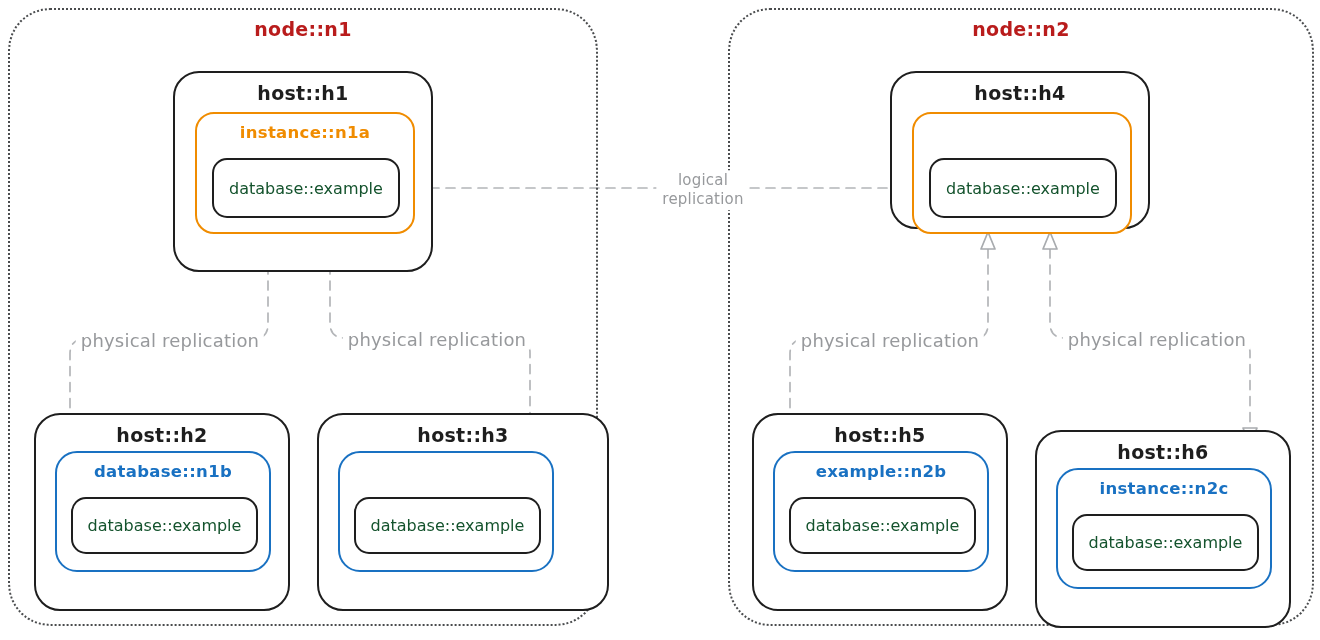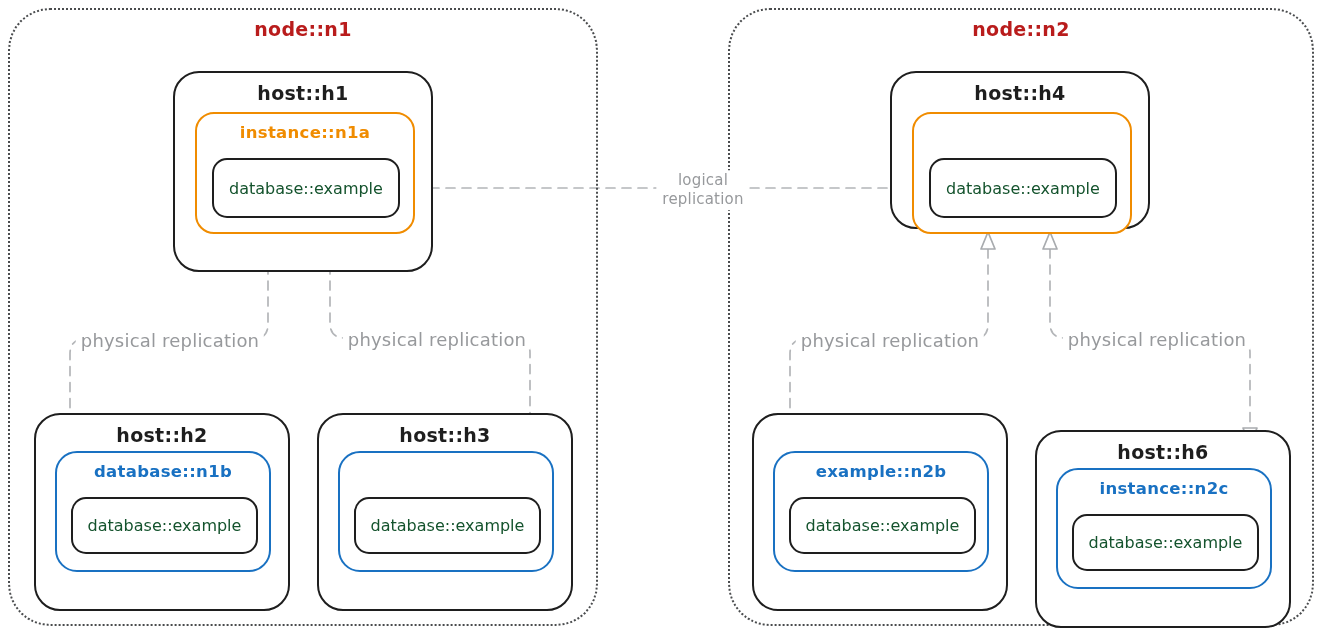--- a/index.html
+++ b/index.html
@@ -62,21 +62,21 @@
   
   .host {
     position: absolute;
     border: 2px solid #1e1e1e;
     border-radius: 26px;
     box-sizing: border-box;
     background: #ffffff;
   }
   #host-h1 { left: 163px; top: 61px;  width: 260px; height: 201px; padding-left: 46px; }
   #host-h2 { left: 24px;  top: 403px; width: 256px; height: 198px; }
-  #host-h3 { left: 307px; top: 403px; width: 256px; height: 198px; }
+  #host-h3 { left: 307px; top: 403px; width: 292px; height: 198px; }
   #host-h4 { left: 160px; top: 61px;  width: 260px; height: 158px; }
   #host-h5 { left: 22px;  top: 403px; width: 256px; height: 198px; }
   #host-h6 { left: 305px; top: 420px; width: 256px; height: 198px; }
   .host-title {
     position: absolute;
     top: 9px; left: 0;
     width: 100%;
     text-align: center;
     font-size: 19px;
     font-weight: bold;
@@ -219,20 +219,21 @@
     <div class="host primary" id="host-h4">
       <div class="host-title">host::h4</div>
       <div class="instance orange">
         <div class="database">
           <span class="db-label">database::example</span>
         </div>
       </div>
     </div>
 
     <div class="host replica" id="host-h5">
+      <div class="host-title">host::h5</div>
       <div class="instance blue">
         <div class="instance-title">example::n2b</div>
         <div class="database">
           <span class="db-label">database::example</span>
         </div>
       </div>
     </div>
 
     <div class="host replica" id="host-h6">
       <div class="host-title">host::h6</div>

